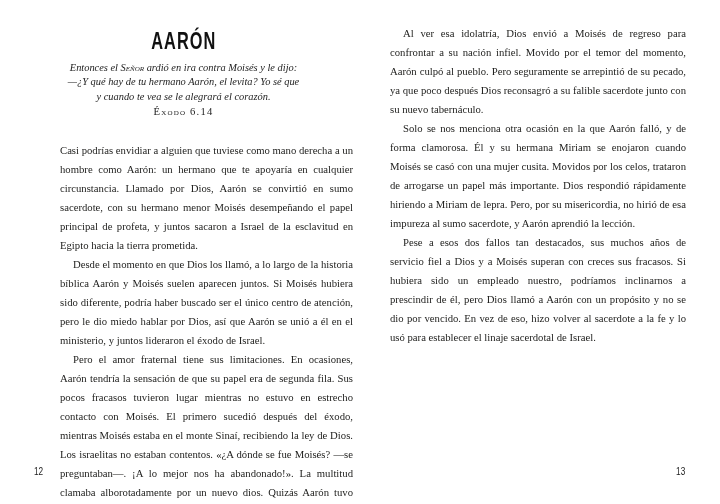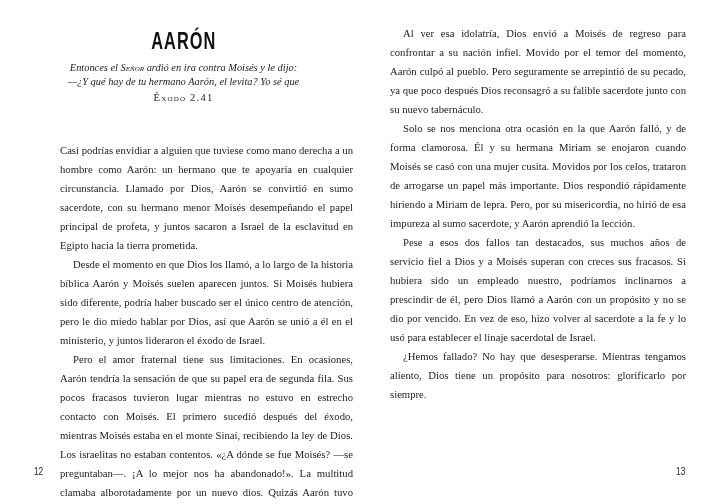--- a/index.html
+++ b/index.html
@@ -126,41 +126,41 @@
 
   <div class="page">
 
     <div class="chapter-title">
       <span class="title-inner">AARÓN</span>
     </div>
 
     <div class="epigraph">
       <span class="ep-line"><span>Entonces el </span><span class="sc">Señor</span><span> ardió en ira contra Moisés y le dijo:</span></span>
       <span class="ep-line">—¿Y qué hay de tu hermano Aarón, el levita? Yo sé que</span>
-      <span class="citation">Éxodo 2.41</span>
+      <span class="ep-line">y cuando te vea se le alegrará el corazón.</span>
+      <span class="citation">Éxodo 6.14</span>
     </div>
 
     <div class="body-block body-left first-noindent">
         <p class="para">Casi podrías envidiar a alguien que tuviese como mano derecha a un hombre como Aarón: un hermano que te apoyaría en cualquier circunstancia. Llamado por Dios, Aarón se convirtió en sumo sacerdote, con su hermano menor Moisés desempeñando el papel principal de profeta, y juntos sacaron a Israel de la esclavitud en Egipto hacia la tierra prometida.</p>
         <p class="para">Desde el momento en que Dios los llamó, a lo largo de la historia bíblica Aarón y Moisés suelen aparecen juntos. Si Moisés hubiera sido diferente, podría haber buscado ser el único centro de atención, pero le dio miedo hablar por Dios, así que Aarón se unió a él en el ministerio, y juntos lideraron el éxodo de Israel.</p>
         <p class="para">Pero el amor fraternal tiene sus limitaciones. En ocasiones, Aarón tendría la sensación de que su papel era de segunda fila. Sus pocos fracasos tuvieron lugar mientras no estuvo en estrecho contacto con Moisés. El primero sucedió después del éxodo, mientras Moisés estaba en el monte Sinaí, recibiendo la ley de Dios. Los israelitas no estaban contentos. «¿A dónde se fue Moisés? —se preguntaban—. ¡A lo mejor nos ha abandonado!». La multitud clamaba alborotadamente por un nuevo dios. Quizás Aarón tuvo temor del pueblo, o tal vez lo influenciaron sus propias dudas. El caso es que se convirtió en orfebre, hizo un brillante y reluciente becerro, y declaró que ese era su nuevo dios.</p>
       </div>
 
     <div class="page-num pn-left">
       <span class="pn-inner">12</span>
     </div>
   </div>
 
   <div class="page">
 
     <div class="body-block body-right">
         <p class="para">Al ver esa idolatría, Dios envió a Moisés de regreso para confrontar a su nación infiel. Movido por el temor del momento, Aarón culpó al pueblo. Pero seguramente se arrepintió de su pecado, ya que poco después Dios reconsagró a su falible sacerdote junto con su nuevo tabernáculo.</p>
         <p class="para">Solo se nos menciona otra ocasión en la que Aarón falló, y de forma clamorosa. Él y su hermana Miriam se enojaron cuando Moisés se casó con una mujer cusita. Movidos por los celos, trataron de arrogarse un papel más importante. Dios respondió rápidamente hiriendo a Miriam de lepra. Pero, por su misericordia, no hirió de esa impureza al sumo sacerdote, y Aarón aprendió la lección.</p>
         <p class="para">Pese a esos dos fallos tan destacados, sus muchos años de servicio fiel a Dios y a Moisés superan con creces sus fracasos. Si hubiera sido un empleado nuestro, podríamos inclinarnos a prescindir de él, pero Dios llamó a Aarón con un propósito y no se dio por vencido. En vez de eso, hizo volver al sacerdote a la fe y lo usó para establecer el linaje sacerdotal de Israel.</p>
-        <p class="para">¿Hemos fallado? No hay que desesperarse. Mientras tengamos aliento, Dios tiene un propósito para nosotros: glorificarlo por siempre.</p>
       </div>
 
     <div class="page-num pn-right">
       <span class="pn-inner">13</span>
     </div>
   </div>
 
 </div>
 
 </body></html>

